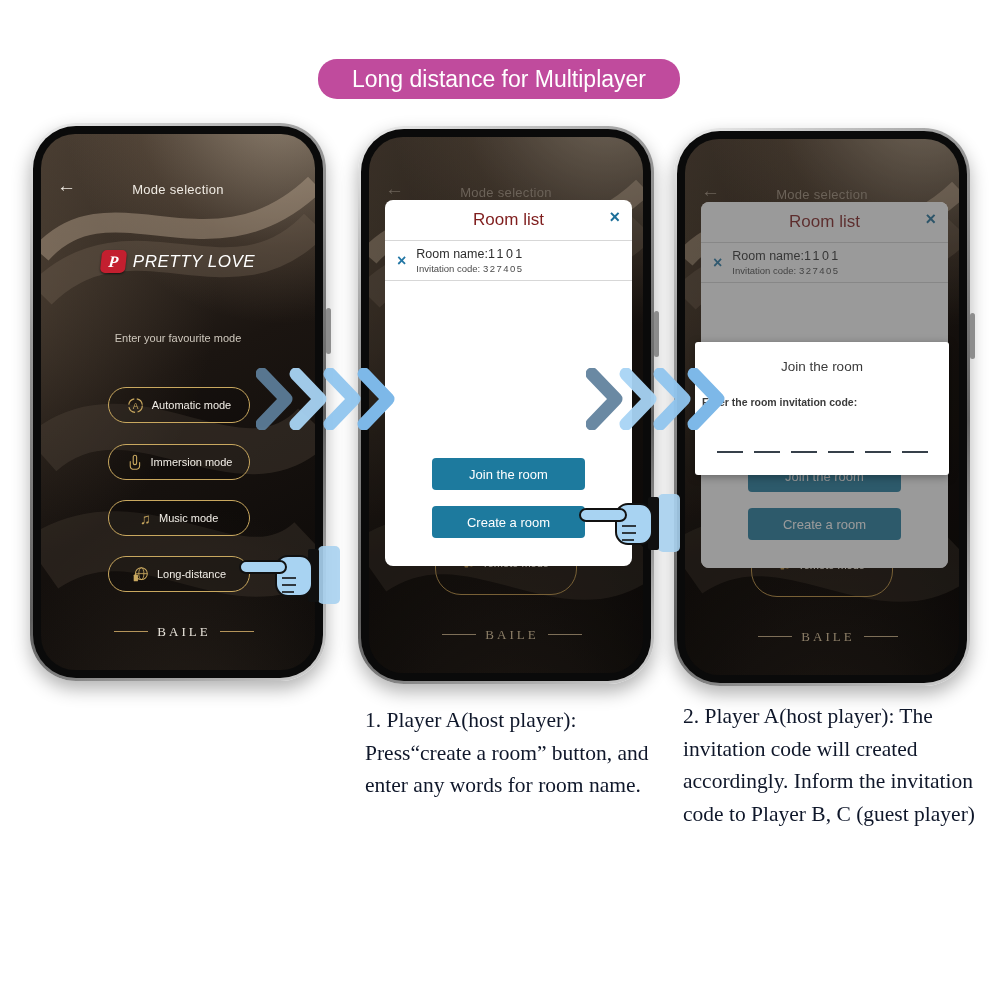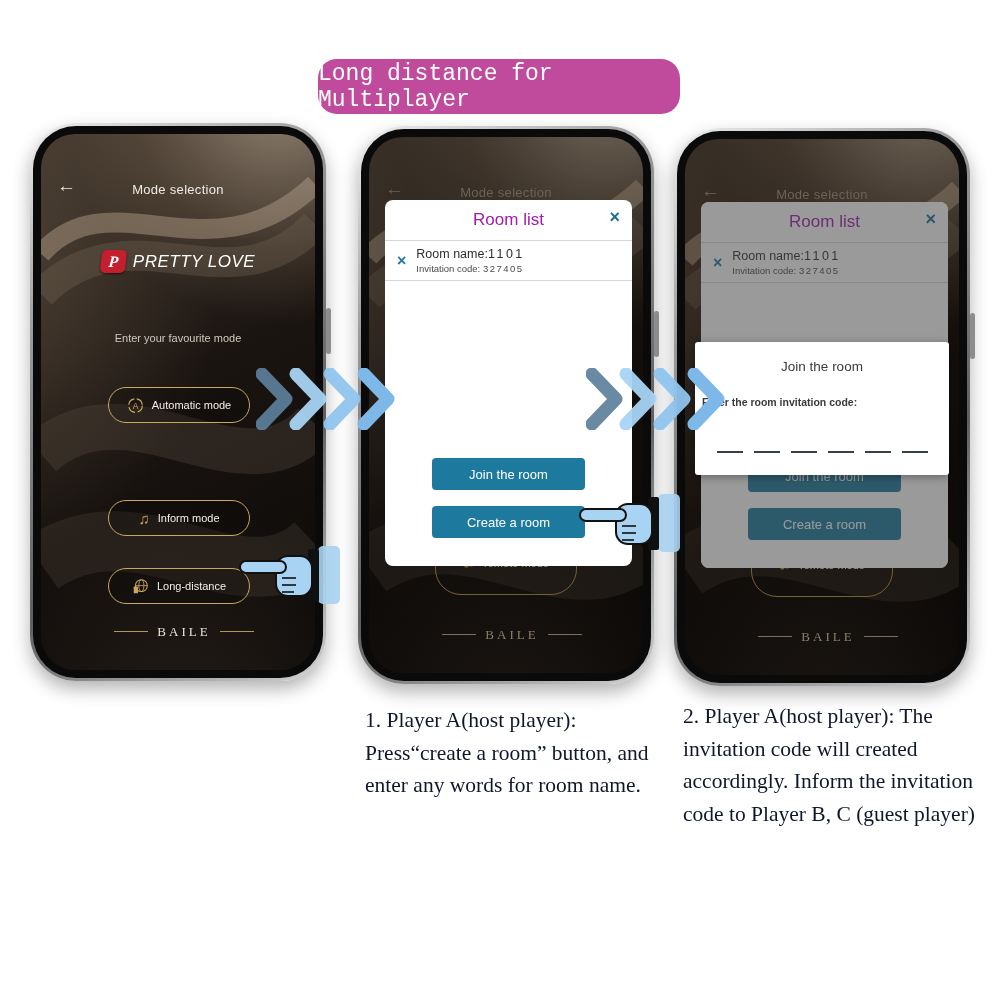--- a/index.html
+++ b/index.html
@@ -1,22 +1,22 @@
 <!DOCTYPE html>
 <html><head>
 <meta charset="utf-8">
 <style>
   html,body{margin:0;padding:0;}
   body{width:1000px;height:1000px;position:relative;background:#ffffff;
        font-family:"Liberation Sans",sans-serif;overflow:hidden;}
 
   
-  .banner{position:absolute;left:318px;top:59px;width:362px;height:55px;
+  .banner{position:absolute;left:318px;top:59px;width:362px;height:40px;
     background:#c04b9d;border-radius:19px;display:flex;align-items:center;justify-content:center;
-    color:#fff;font-family:Liberation Mono, monospace;font-size:23px;}
+    color:#fff;font-family:Liberation Sans, sans-serif;font-size:23px;}
 
   
   .phone{position:absolute;width:296px;height:558px;border-radius:46px;padding:3px;box-sizing:border-box;
     background:linear-gradient(145deg,#f0f0f0,#9a9a9a 28%,#5f5f5f 65%,#d2d2d2);
     box-shadow:0 8px 18px rgba(0,0,0,.30);}
   .bezel{width:100%;height:100%;background:#0a0a0a;border-radius:43px;padding:8px;box-sizing:border-box;}
   .screen{position:relative;width:100%;height:100%;border-radius:34px;overflow:hidden;
     background:
       radial-gradient(130% 70% at 88% -8%,rgba(197,180,158,.65),rgba(125,105,85,.28) 42%,transparent 62%),
       radial-gradient(150% 95% at -18% 28%,rgba(95,80,64,.55),transparent 55%),
@@ -49,21 +49,21 @@
     font-family:"Liberation Serif",serif;font-size:13px;letter-spacing:3px;color:#e8e3da;}
   .baile .dash{display:inline-block;width:34px;height:1px;background:#b4945a;vertical-align:middle;margin:0 9px 3px;}
   .baile.dimfoot{color:#8d7f68;}
   .baile.dimfoot .dash{background:#7e6f58;}
   .baile1{bottom:30px;}
 
   
   .modal{position:absolute;left:16px;top:63px;width:247px;height:366px;background:#fff;border-radius:8px;z-index:2;}
   .modal-head{position:relative;height:40px;border-bottom:1px solid #d7d7d7;
     display:flex;align-items:center;justify-content:center;}
-  .modal-title{font-size:17px;color:#a21caf;}
+  .modal-title{font-size:17px;color:#7f1d1d;}
   .modal-close{position:absolute;right:12px;top:8px;font-size:18px;font-weight:bold;color:#1c6f99;line-height:1;}
   .room-row{display:flex;align-items:center;gap:10px;padding:6px 0 6px 12px;border-bottom:1px solid #d7d7d7;}
   .row-x{color:#2377a5;font-size:16px;font-weight:bold;}
   .room-name{font-size:12.5px;color:#2e2e2e;}
   .room-name b{font-weight:normal;letter-spacing:2.5px;}
   .room-code{font-size:9.5px;color:#4a4a4a;margin-top:2px;}
   .room-code b{font-weight:normal;letter-spacing:1.5px;margin-top:20px;}
   .mbtn{position:absolute;left:47px;width:153px;height:32px;background:#1d7a9e;border:none;border-radius:4px;
     color:#fff;font-size:13px;display:flex;align-items:center;justify-content:center;font-family:inherit;}
   .mbtn.join{top:258px;}
@@ -122,27 +122,34 @@
       <div class="tagline">Enter your favourite mode</div>
 
       <div class="mode-btn" style="top:253px;">
         <svg class="mode-ic" viewBox="0 0 20 20">
           <circle cx="10" cy="10" r="8" fill="none" stroke="#c9a85f" stroke-width="1.4" stroke-dasharray="10 3"></circle>
           <text x="10" y="14" text-anchor="middle" font-size="10" fill="#c9a85f" font-family="Liberation Sans,sans-serif">A</text>
         </svg>
         <span>Automatic mode</span>
       </div>
 
+      <div class="mode-btn" style="top:310px;">
+        <svg class="mode-ic" viewBox="0 0 20 20">
+          <rect x="8.5" y="1.5" width="4" height="11" rx="2" fill="none" stroke="#c9a85f" stroke-width="1.3"></rect>
+          <path d="M5,9 L5,14 q0,4 5,4 q6,0 6,-4 L16,10" fill="none" stroke="#c9a85f" stroke-width="1.3" stroke-linecap="round"></path>
+        </svg>
+        <span>Immersion mode</span>
+      </div>
 
       <div class="mode-btn" style="top:366px;">
         <span class="music-glyph">♫</span>
-        <span>Inform mode</span>
-      </div>
-
-      <div class="mode-btn" style="top:434px;">
+        <span>Music mode</span>
+      </div>
+
+      <div class="mode-btn" style="top:422px;">
         <svg class="mode-ic" viewBox="0 0 20 20">
           <circle cx="11" cy="9" r="7" fill="none" stroke="#c9a85f" stroke-width="1.2"></circle>
           <ellipse cx="11" cy="9" rx="3" ry="7" fill="none" stroke="#c9a85f" stroke-width="1"></ellipse>
           <line x1="4" y1="9" x2="18" y2="9" stroke="#c9a85f" stroke-width="1"></line>
           <rect x="2" y="10" width="5" height="8" rx="1" fill="#c9a85f"></rect>
         </svg>
         <span>Long-distance</span>
       </div>
 
       <div class="baile baile1">

